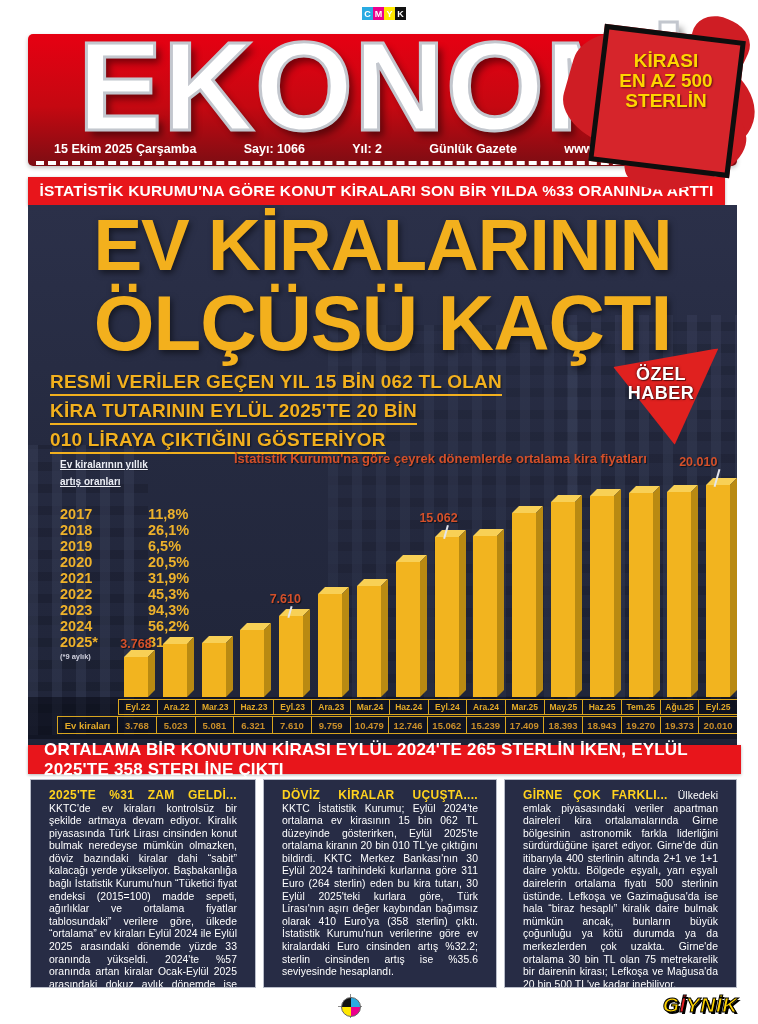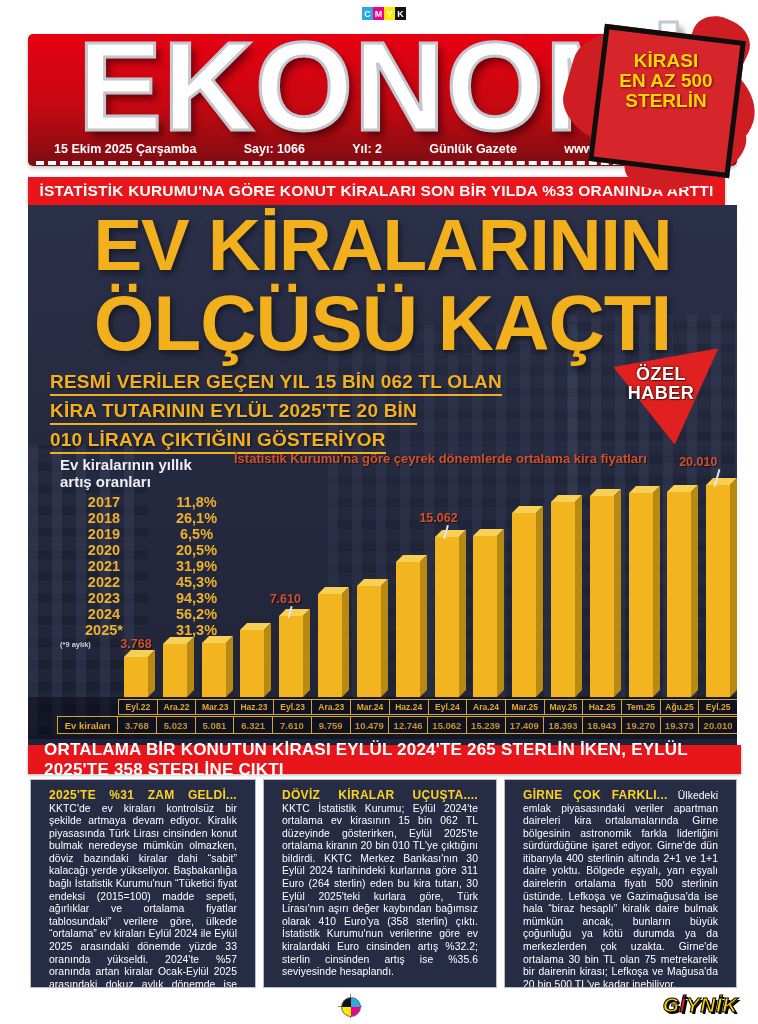--- a/index.html
+++ b/index.html
@@ -71,22 +71,22 @@
 
   #ozel-haber{position:absolute;right:16px;top:146px;width:106px;height:100px;}
   #ozel-arrow{position:absolute;left:0;top:0;width:106px;height:94px;background:#e0211f;
     clip-path:polygon(0% 14%,100% 0%,54% 100%);transform:rotate(-3deg);}
   #ozel-text{position:absolute;left:0;right:14px;top:14px;text-align:center;color:#fff;
     font-weight:900;font-size:18px;line-height:19px;letter-spacing:.5px;
     text-shadow:0 0 3px rgba(0,0,0,.7),1px 1px 0 rgba(0,0,0,.4);}
 
   
   #stats-table{position:absolute;left:32px;top:251px;width:185px;}
-  .stats-title{color:#eceef5;font-size:15px;font-weight:600;line-height:17px;}
-  #stats-rows{margin-top:4px;display:grid;grid-template-columns:88px auto;text-align:center;}
+  .stats-title{color:#eceef5;font-size:10px;font-weight:600;line-height:17px;text-decoration:underline;}
+  #stats-rows{margin-top:16px;display:grid;grid-template-columns:88px auto;}
   .stats-year,.stats-pct{color:#edb12b;font-size:14.5px;font-weight:bold;line-height:16px;}
   #stats-footnote{color:#cfd0dd;font-size:7.5px;font-weight:bold;margin-top:2px;}
 
   
   #chart-title{position:absolute;left:206px;top:246px;font-size:13px;font-weight:bold;color:#d4502a;
     text-shadow:1px 1px 1px rgba(0,0,0,.6);}
   #bars{position:absolute;left:90px;top:280px;width:621px;height:212px;}
   .bar{position:absolute;bottom:0;width:24px;background:#f2b41f;}
   .bar::before{content:"";position:absolute;left:0;top:-7px;width:100%;height:7px;background:#f8d056;
     transform:skewX(-45deg);transform-origin:0 100%;}

